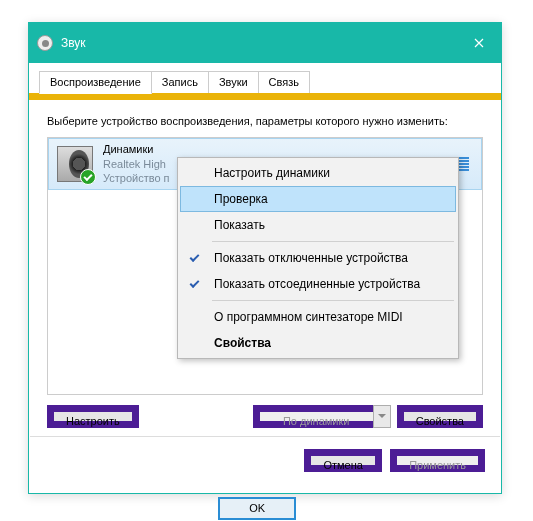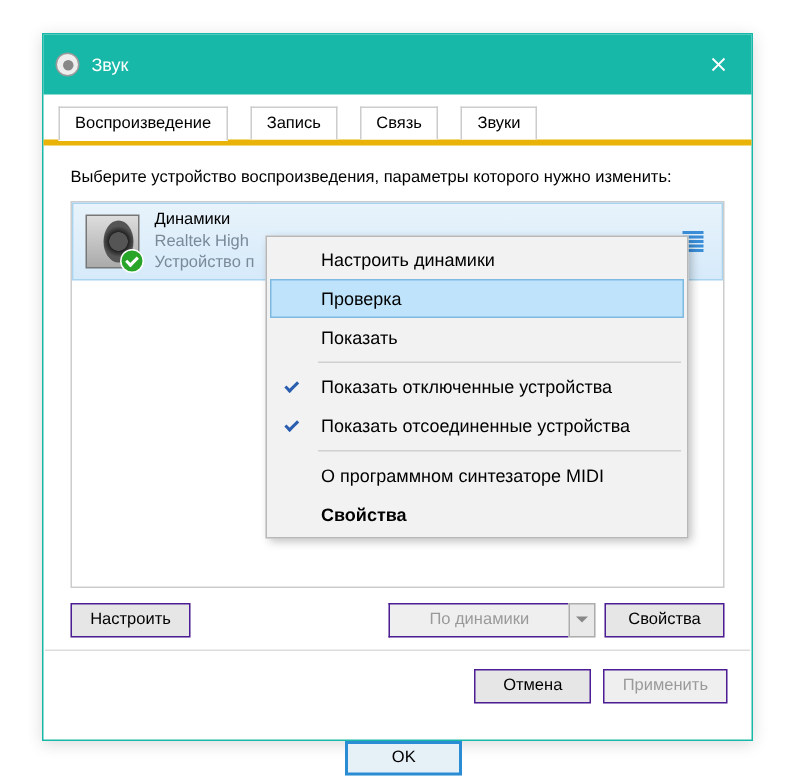--- a/index.html
+++ b/index.html
@@ -30,22 +30,22 @@
 .titlebar-text { font-size: 12px; flex: 1; }
 .close-btn {
   width: 45px; height: 30px;
   display: flex; align-items: center; justify-content: center;
   cursor: pointer;
 }
 .close-btn svg { width: 10px; height: 10px; }
 
 .tabs {
   display: flex; padding: 8px 10px 0 10px;
-  border-bottom: 4px solid #eab308;
-  gap: 16px;
+  border-bottom: 7px solid #eab308;
+  gap: 0;
 }
 .tab {
   font-size: 11px; padding: 4px 10px 5px 10px;
   border: 1px solid #ccc; border-bottom: none;
   background: #fff; cursor: pointer;
   margin-right: -1px; position: relative;
 }
 .tab.active { background: #fff; z-index: 2; border-bottom: 1px solid #fff; margin-bottom: -1px; }
 
 .content { padding: 10px 18px 0 18px; }
@@ -111,21 +111,21 @@
 .ctx-sep { height:1px; background:#d0d0d0; margin: 3px 2px 3px 32px; }
 .ctx-check::before {
   content:""; position:absolute; left:10px; top:50%; width:7px; height:3px;
   border-left:2px solid #2a5db0; border-bottom:2px solid #2a5db0;
   transform: translateY(-70%) rotate(-45deg);
 }
 
 .panel-buttons { display:flex; gap:6px; padding: 10px 18px 8px 18px; align-items:center; }
 .btn {
   font-size: 11px; padding: 3px 12px; height: 23px;
-  border: 1px solid #4c1d95; background: #e6e6e6;
+  border: 7px solid #4c1d95; background: #e6e6e6;
   cursor: pointer; min-width: 80px;
 }
 .btn.disabled { color:#9a9a9a; background:#efefef; }
 .btn.default { border: 2px solid #2a8dd4; background:#e6f0f7; padding:2px 11px;margin-top:48px; }
 .spacer { flex:1; }
 .combo { display:flex; }
 .combo .btn { min-width:120px; border-right:none; }
 .combo .dd { width:18px; border:1px solid #adadad; background:#e9e9e9; display:flex; align-items:center; justify-content:center; }
 .combo .dd::after { content:""; border:4px solid transparent; border-top-color:#888; margin-top:4px; }
 
@@ -143,22 +143,22 @@
     <div class="close-btn">
       <svg viewBox="0 0 10 10">
           <path d="M1 1 L9 9 M9 1 L1 9" stroke="#fff" stroke-width="1.2"></path>
         </svg>
     </div>
   </div>
 
   <div class="tabs">
     <div class="tab active">Воспроизведение</div>
     <div class="tab">Запись</div>
+    <div class="tab">Звуки</div>
     <div class="tab">Связь</div>
-    <div class="tab">Звуки</div>
   </div>
 
   <div class="content">
     <div class="instruction">Выберите устройство воспроизведения, параметры которого нужно изменить:</div>
 
     <div class="device-list">
       <div class="device">
         <div class="dev-icon">
           <div class="dev-check"></div>
         </div>

